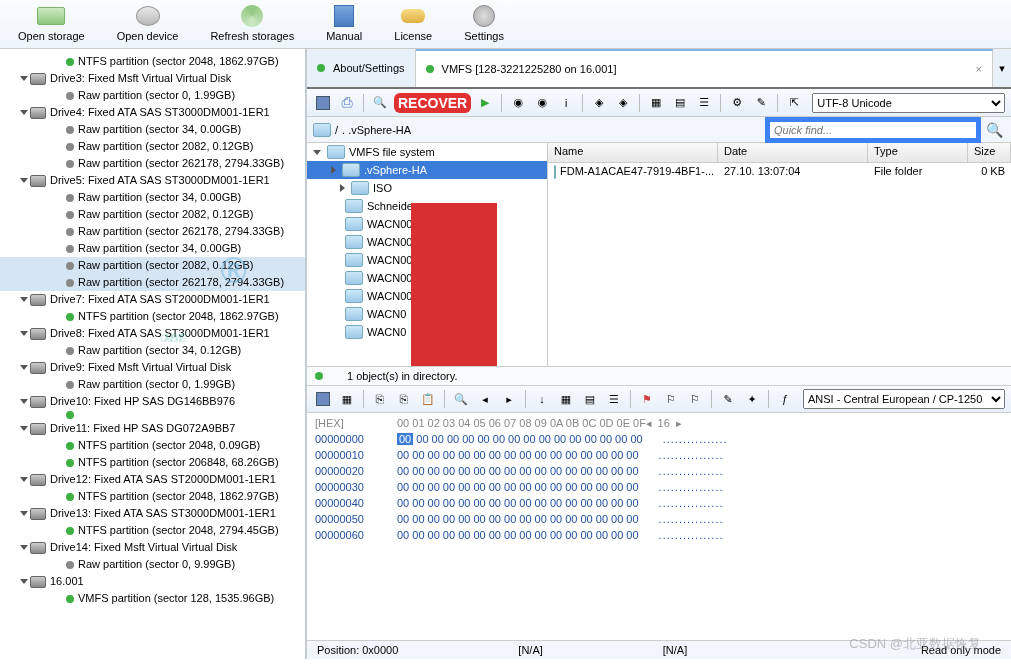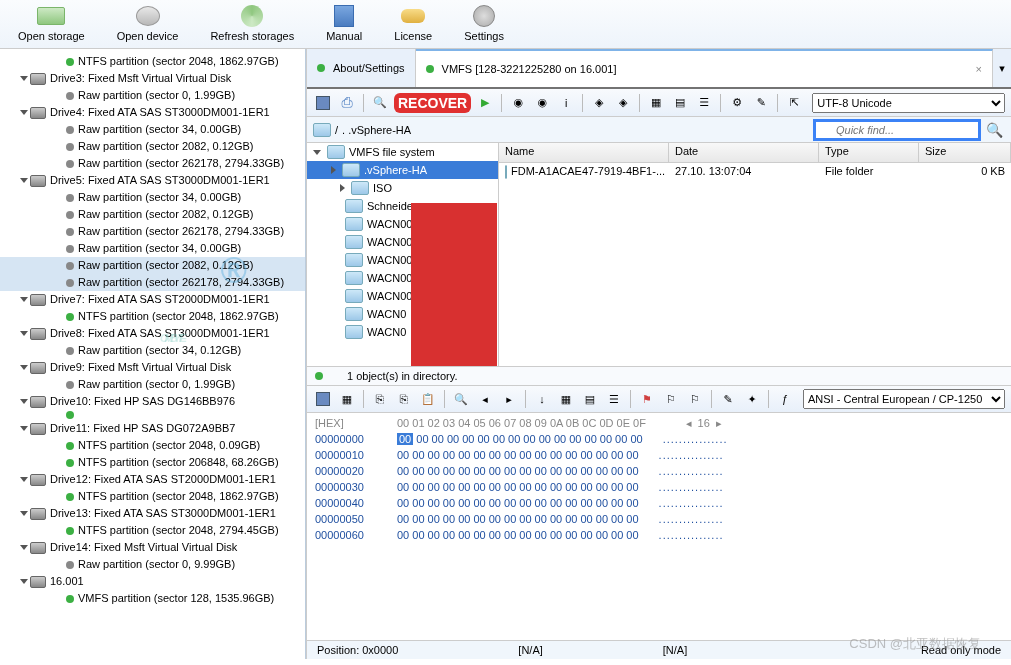--- a/index.html
+++ b/index.html
@@ -34,24 +34,24 @@
 .tab{padding:3px 10px;display:flex;align-items:center;gap:4px;border-right:1px solid #ccc;height:100%;cursor:pointer}
 .tab.active{background:#fff;border-top:2px solid #7fb3e8}
 .close-x{color:#888;cursor:pointer}
 .sub-tb{display:flex;align-items:center;gap:4px;padding:3px 6px;background:linear-gradient(#f8fafd,#e8f0fa);border-bottom:1px solid #ccc;height:28px}
 .ico-btn{width:20px;height:20px;display:flex;align-items:center;justify-content:center;cursor:pointer}
 .sep{width:1px;height:18px;background:#bbb;margin:0 2px}
 .recover-btn{background:#e03030;color:#fff;padding:2px 4px;font-size:14px;font-weight:bold;border-radius:6px}
 .encoding{margin-left:4px;flex:1}
 .encoding select{width:100%;font-size:11px;height:20px}
 .path-bar{display:flex;align-items:center;gap:4px;padding:3px 6px;background:#f0f6fc;border-bottom:1px solid #ccc;height:26px}
-.quick-find{margin-left:auto;width:168px;font-style:italic;color:#aaa;border:3px solid #3b82f6;padding:2px 20px;background:#fff}
+.quick-find{margin-left:auto;width:216px;font-style:italic;color:#aaa;border:5px solid #3b82f6;padding:2px 4px;background:#fff}
 .search-btn{width:20px;height:20px;color:#4a7cc0;font-size:14px;cursor:pointer;display:flex;align-items:center;justify-content:center}
 .split-h{display:flex;flex:1;min-height:0}
-.fs-tree{width:192px;border-right:1px solid #ccc;overflow:auto;position:relative}
+.fs-tree{width:241px;border-right:1px solid #ccc;overflow:auto;position:relative}
 .fs-row{display:flex;align-items:center;padding:2px 4px;gap:4px;cursor:pointer}
 .fs-row.sel{background:#3a7cd8;color:#fff}
 .folder-sm{width:18px;height:14px;background:linear-gradient(#cde8f8,#9dc8e8);border:1px solid #7ab;border-radius:2px}
 .red-block{position:absolute;left:104px;top:60px;width:86px;height:184px;background:#d83030}
 .file-list{flex:1;display:flex;flex-direction:column}
 .fl-head{display:flex;background:linear-gradient(#f8f8f8,#e8e8e8);border-bottom:1px solid #ccc;height:20px}
 .fl-col{padding:2px 6px;border-right:1px solid #ccc;font-size:11px}
 .fl-body{flex:1;overflow:auto}
 .fl-row{display:flex;padding:2px 0}
 .fl-cell{padding:0 6px;overflow:hidden;white-space:nowrap}
@@ -437,21 +437,21 @@
       <span class="ico-btn">✦</span>
       <span class="sep"></span>
       <span class="ico-btn">ƒ</span>
       <div class="encoding"><select><option>ANSI - Central European / CP-1250</option></select></div>
     </div>
     <div class="hex-view">
       <div id="hex-grid">
           <div class="hex-row hex-hdr">
             <span style="width:70px;display:inline-block">[HEX]</span>
             <span style="margin-left:12px">00 01 02 03 04 05 06 07 08 09 0A 0B 0C 0D 0E 0F</span>
-            <span style="margin-left:40px">◂ &nbsp;16&nbsp; ▸</span>
+            <span style="">◂ &nbsp;16&nbsp; ▸</span>
           </div>
           <div class="hex-row">
             <span class="hex-offsets" style="width:70px;display:inline-block">00000000</span>
             <span class="hex-bytes"><span class="byte-sel">00</span> 00 00 00 00 00 00 00 00 00 00 00 00 00 00 00</span>
             <span class="hex-ascii">................</span>
           </div>
           <div class="hex-row">
             <span class="hex-offsets" style="width:70px;display:inline-block">00000010</span>
             <span class="hex-bytes">00 00 00 00 00 00 00 00 00 00 00 00 00 00 00 00</span>
             <span class="hex-ascii">................</span>

